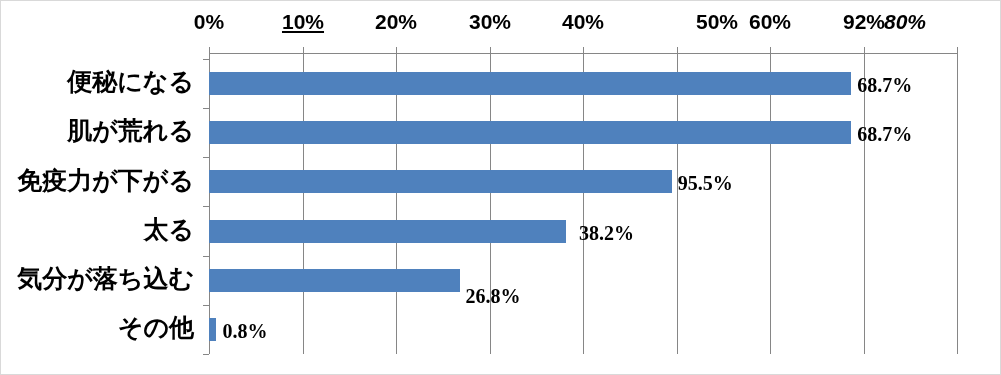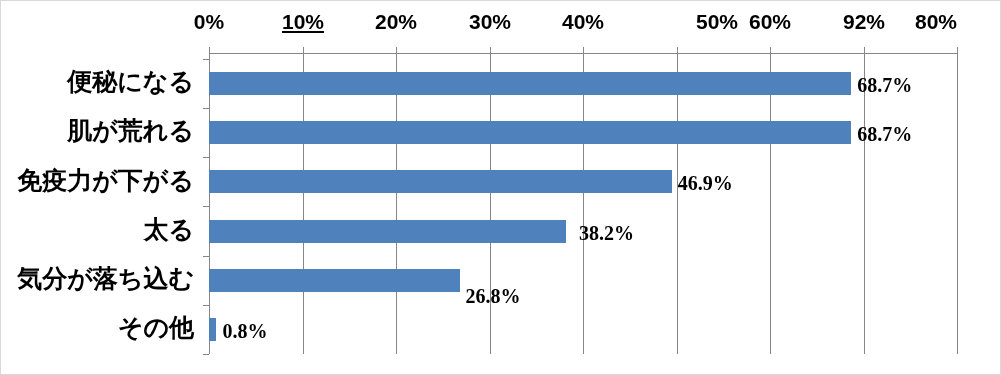--- a/index.html
+++ b/index.html
@@ -135,21 +135,21 @@
   <div class="tick-mark" style="left:956px;"></div>
 
   <div class="xlabel" style="left:208px;">0%</div>
   <div class="xlabel" style="left:302px;text-decoration:underline;">10%</div>
   <div class="xlabel" style="left:395px;">20%</div>
   <div class="xlabel" style="left:489px;">30%</div>
   <div class="xlabel" style="left:582px;">40%</div>
   <div class="xlabel" style="left:716px;">50%</div>
   <div class="xlabel" style="left:769px;">60%</div>
   <div class="xlabel" style="left:863px;">92%</div>
-  <div class="xlabel" style="left:935px;">80%</div>
+  <div class="xlabel" style="left:904px;font-style:italic;">80%</div>
 
   <div id="plot-area">
     <div class="gridline axis-zero" style="left:0px;"></div>
     <div class="gridline" style="left:94px;"></div>
     <div class="gridline" style="left:187px;"></div>
     <div class="gridline" style="left:281px;"></div>
     <div class="gridline" style="left:374px;"></div>
     <div class="gridline" style="left:468px;"></div>
     <div class="gridline" style="left:561px;"></div>
     <div class="gridline" style="left:655px;"></div>
@@ -157,21 +157,21 @@
 
     <div class="bar" style="top: 19px; left: 0px; width: 642.345px; background: rgb(79, 129, 189);"></div>
     <div class="bar" style="top: 68px; left: 0px; width: 642.345px; background: rgb(79, 129, 189);"></div>
     <div class="bar" style="top: 117px; left: 0px; width: 462.825px; background: rgb(79, 129, 189);"></div>
     <div class="bar" style="top: 167px; left: 0px; width: 357.17px; background: rgb(79, 129, 189);"></div>
     <div class="bar" style="top: 216px; left: 0px; width: 250.58px; background: rgb(79, 129, 189);"></div>
     <div class="bar" style="top: 265px; left: 0px; width: 7.48px; background: rgb(79, 129, 189);"></div>
 
     <div class="bar-value" style="top: 22px; left: 648.345px;">68.7%</div>
     <div class="bar-value" style="top: 71px; left: 648.345px;">68.7%</div>
-    <div class="bar-value" style="top: 120px; left: 468.825px;">46.9%</div>
+    <div class="bar-value" style="top: 120px; left: 468.825px;">95.5%</div>
     <div class="bar-value" style="top: 170px; left: 370px;">38.2%</div>
     <div class="bar-value" style="top: 219px; left: 256.58px; margin-top: 14px;">26.8%</div>
     <div class="bar-value" style="top: 268px; left: 13.48px;">0.8%</div>
   </div>
 
   <div class="cat-label" style="top:68px;">便秘になる</div>
   <div class="cat-label" style="top:117px;">肌が荒れる</div>
   <div class="cat-label" style="top:167px;">免疫力が下がる</div>
   <div class="cat-label" style="top:216px;">太る</div>
   <div class="cat-label" style="top:265px;">気分が落ち込む</div>

